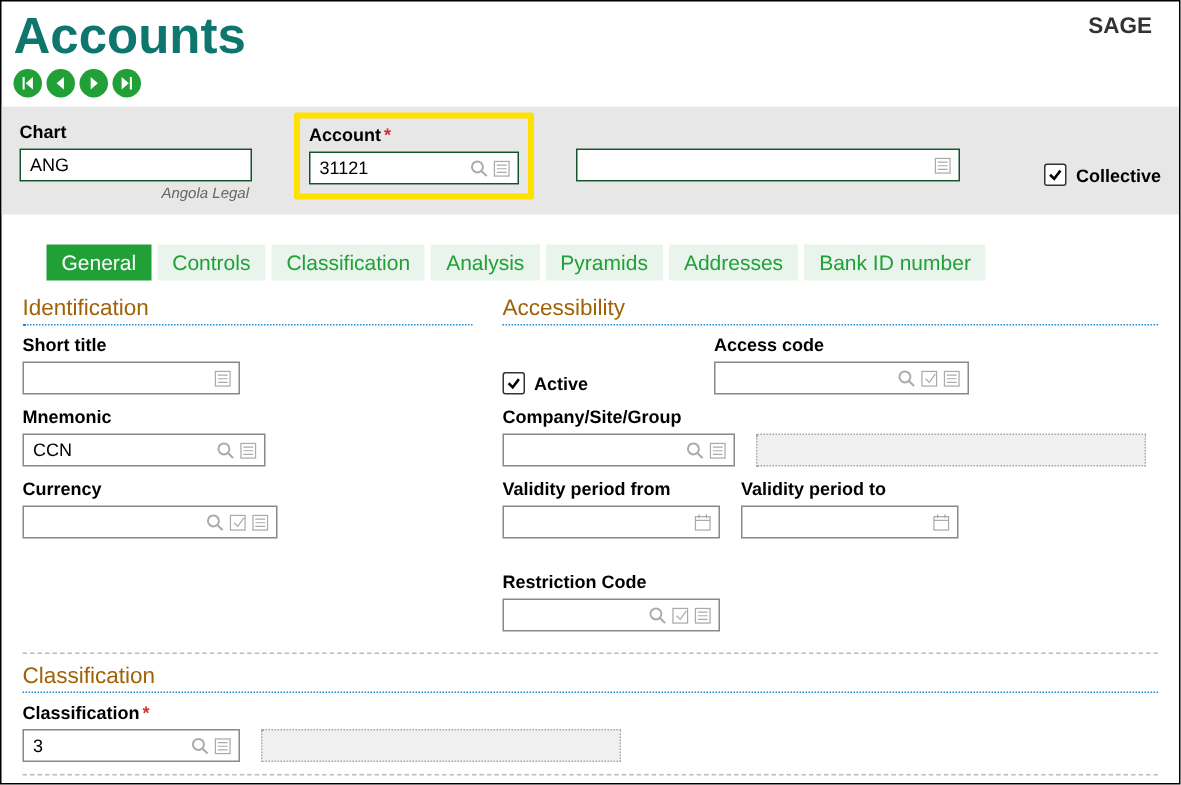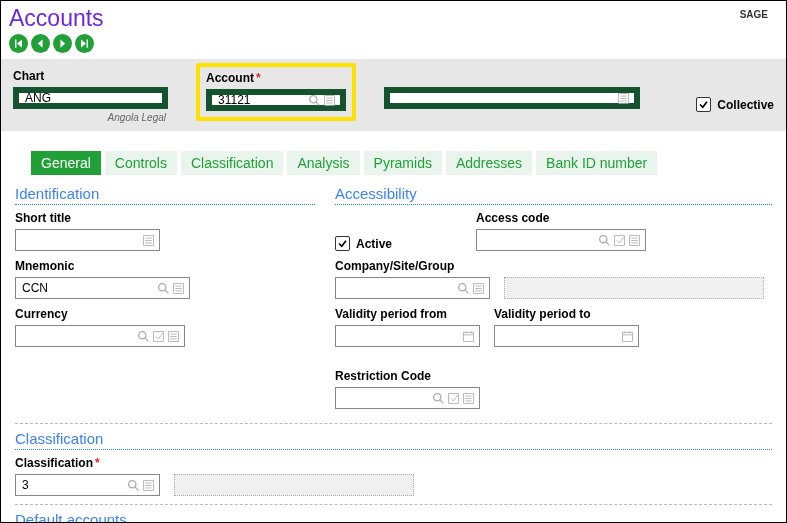--- a/index.html
+++ b/index.html
@@ -14,27 +14,27 @@
     overflow: hidden;
     border: 1px solid #000;
   }
   .header {
     padding: 4px 12px 2px 8px;
     display: flex;
     justify-content: space-between;
     align-items: flex-start;
   }
   .page-title {
-    font-size: 23px;
-    font-weight: 400;
-    color: #6d28d9;
+    font-size: 34px;
+    font-weight: 700;
+    color: #0f766e;
     margin: 0;
   }
   .brand {
-    font-size: 10px;
+    font-size: 15px;
     font-weight: 600;
     color: #333;
     padding-top: 4px;
     padding-right: 6px;
   }
   .nav-buttons {
     padding: 0 8px 6px 8px;
     display: flex;
     gap: 3px;
   }
@@ -58,21 +58,21 @@
     gap: 28px;
   }
   .field-block { display: flex; flex-direction: column; gap: 2px; }
   .field-label { font-size: 12px; font-weight: 700; color: #000; padding-bottom: 2px; }
   .field-label .req { color: #d32f2f; font-weight: 700; padding-left: 2px;}
   .ctl {
     position: relative;
     display: flex;
     align-items: center;
     background: #fff;
-    border: 6px solid #14532d;
+    border: 1px solid #14532d;
     height: 22px;
     padding: 0 4px;
   }
   .ctl input {
     border: none;
     outline: none;
     font-size: 12px;
     font-family: inherit;
     width: 100%;
     background: transparent;
@@ -122,37 +122,37 @@
   .tab.active {
     background: #21a038;
     color: #fff;
   }
 
   .form-area {
     padding: 6px 14px 0 14px;
   }
   .section-title {
     font-size: 15px;
-    color: #3b82f6;
+    color: #a16207;
     font-weight: 400;
     margin: 4px 0 2px 0;
   }
   .dotted-rule {
     border: none;
     border-top: 1px dotted #1e87d6;
     margin: 0 0 6px 0;
   }
   .row { display: flex; gap: 20px; }
   .col { flex: 1; min-width: 0; }
   .sub-row { display: flex; gap: 14px; flex-wrap: wrap; }
   .form-field { display: flex; flex-direction: column; gap: 2px; margin-bottom: 8px; }
   .form-field .ctl { border: 1px solid #888; }
   .ctl.readonly { background: #f0f0f0; border: 1px dotted #aaa; }
   .w-145 { width: 145px; }
-  .w-160 { width: 175px; }
+  .w-160 { width: 162px; }
   .w-155 { width: 155px; }
   .w-170 { width: 170px; }
   .w-260 { width: 260px; }
   .dashed-rule{border:none;border-top:1px dashed #bbb;margin:6px 0;}
 </style>
 </head>
 <body>
 
 <div class="header">
   <h1 class="page-title">Accounts</h1>

